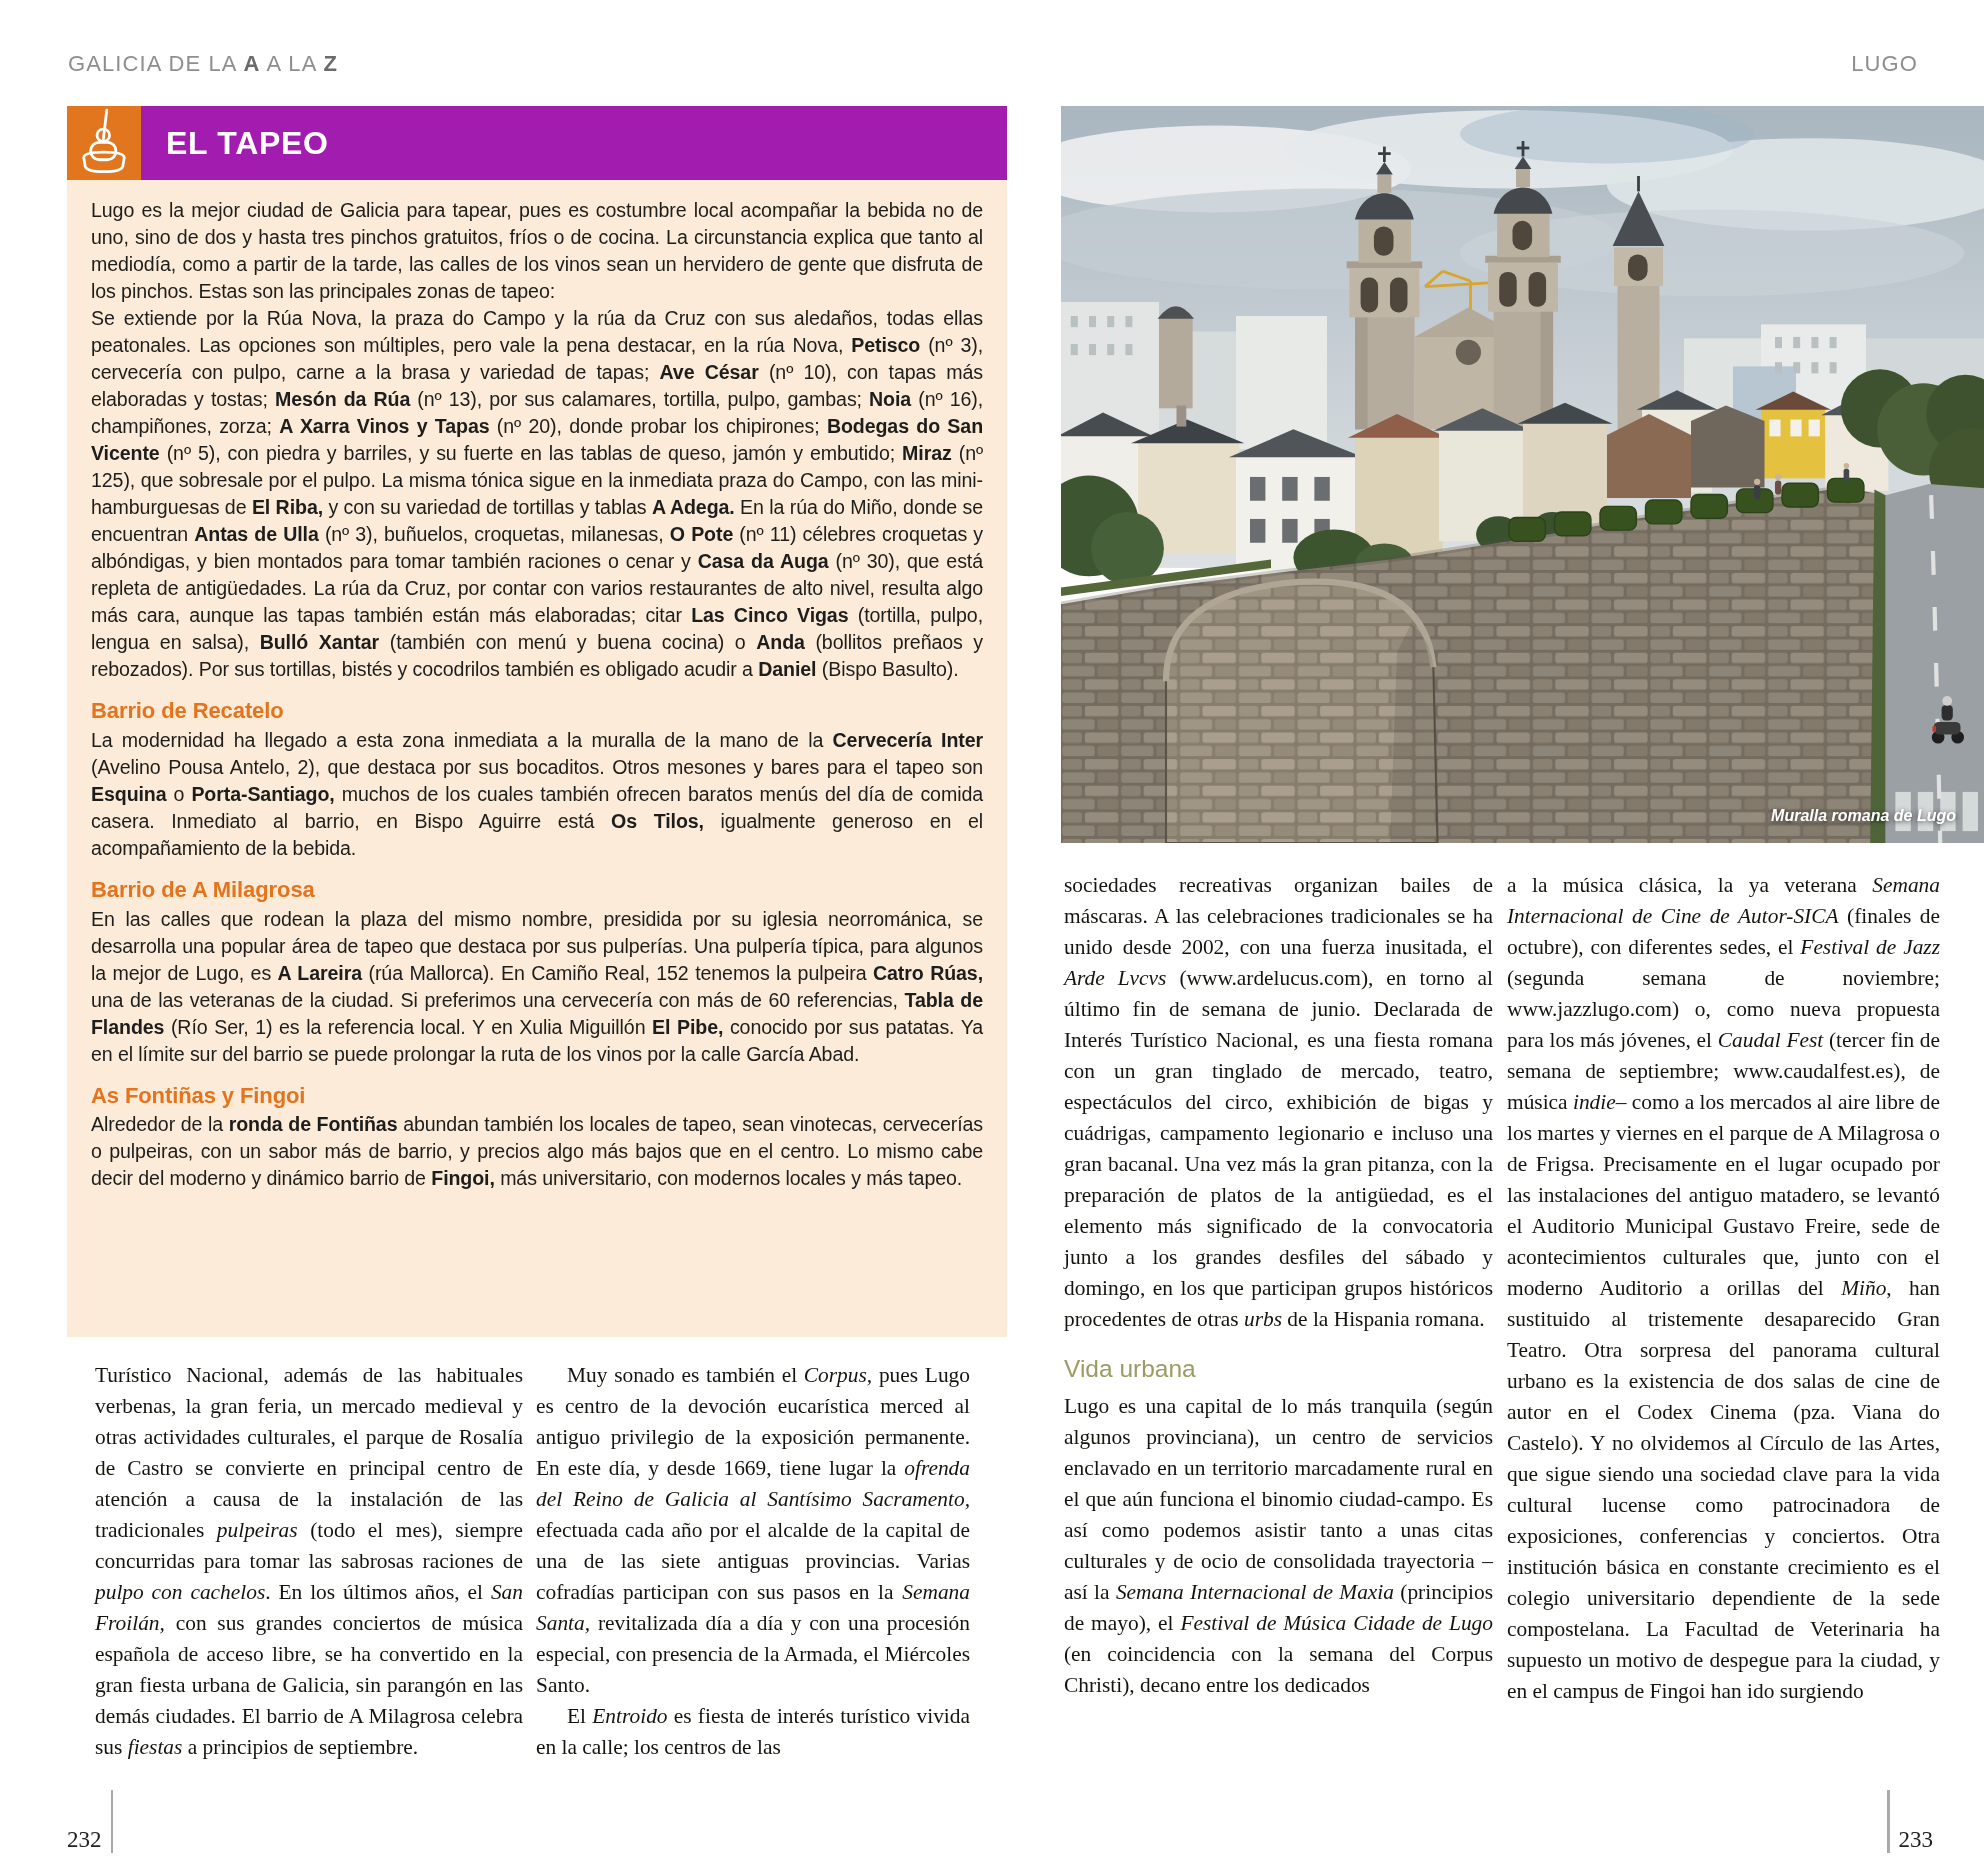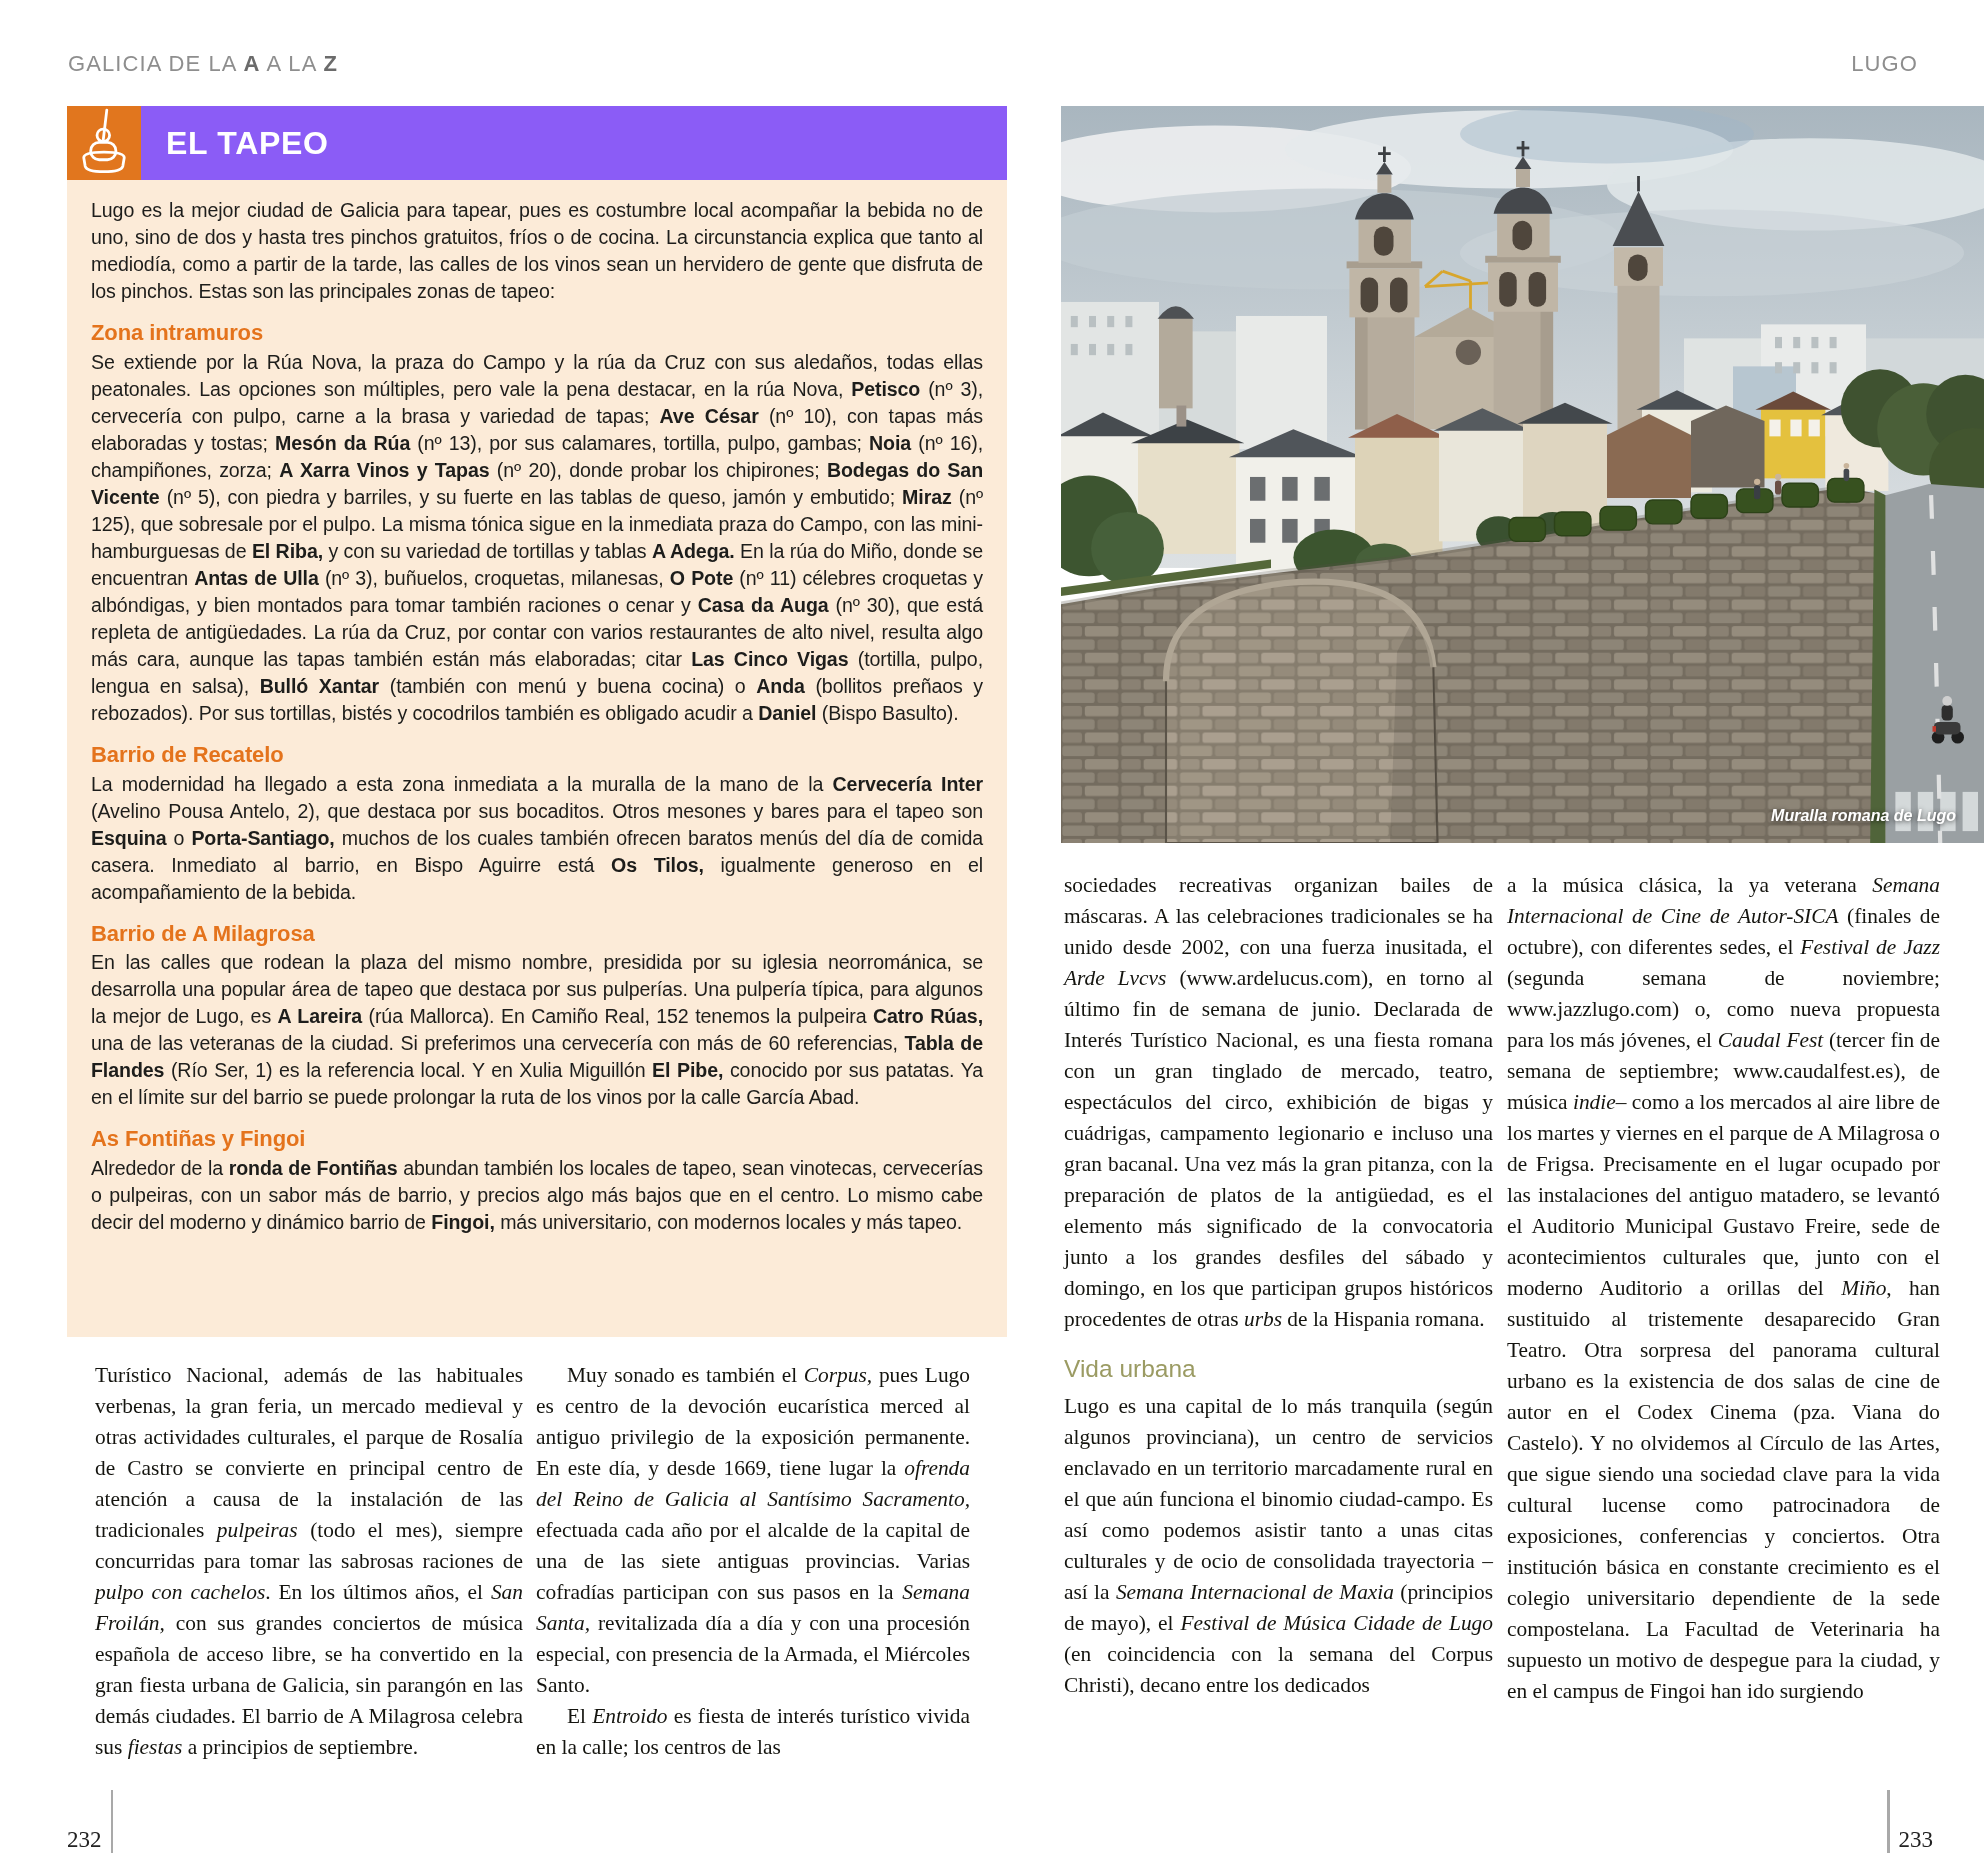--- a/index.html
+++ b/index.html
@@ -8,21 +8,21 @@
 
   
   .hdr{position:absolute;top:51px;font-size:22px;letter-spacing:1.1px;color:#8e8e8e}
   .hdr b{color:#6b6b6b;font-weight:bold}
   .hdr-left{left:68px}
   .hdr-right{right:67px}
 
   
   .tapeo-box{position:absolute;left:67px;top:106px;width:940px;height:1231px;
              background:#fcebd8;overflow:hidden}
-  .tapeo-head{position:absolute;top:0;left:0;right:0;height:74px;background:#8b5cf6;display:flex;align-items:center}
+  .tapeo-head{position:absolute;top:0;left:0;right:0;height:74px;background:#a21caf;display:flex;align-items:center}
   .tapeo-icon{width:74px;height:74px;background:#e1761e;flex:none}
   .tapeo-title{font-size:32px;font-weight:bold;color:#ffffff;letter-spacing:0.7px;padding-left:25px}
   .tapeo-body{position:absolute;top:74px;left:0;right:0;bottom:0;padding:17px 24px 16px 24px;
               font-size:19.6px;line-height:27px;text-align:justify;letter-spacing:-0.1px}
   .box-p{margin:0}
   .box-h{margin:14px 0 2.8px 0;font-size:22px;font-weight:bold;color:#e4731c;text-align:left}
   .ind{text-indent:31px}
 
   
   .photo{position:absolute;left:1061px;top:106px;width:924px;height:737px;margin:0;overflow:hidden}
@@ -66,21 +66,20 @@
             <circle cx="52" cy="42" r="9"></circle>
             <rect x="34" y="52" width="36" height="25" rx="12"></rect>
             <path d="M24 74 Q24 66 53 66 Q82 66 82 74 L80 86 Q78 94 53 94 Q28 94 26 86 Z"></path>
           </g>
         </svg>
       </div>
       <span class="tapeo-title">EL TAPEO</span>
     </div>
     <div class="tapeo-body">
       <p class="box-p">Lugo es la mejor ciudad de Galicia para tapear, pues es costumbre local acompañar la bebida no de uno, sino de dos y hasta tres pinchos gratuitos, fríos o de cocina. La circunstancia explica que tanto al mediodía, como a partir de la tarde, las calles de los vinos sean un hervidero de gente que disfruta de los pinchos. Estas son las principales zonas de tapeo:</p>
-      <h3 class="box-h">Zona intramuros</h3>
       <p class="box-p">Se extiende por la Rúa Nova, la praza do Campo y la rúa da Cruz con sus aledaños, todas ellas peatonales. Las opciones son múltiples, pero vale la pena destacar, en la rúa Nova, <b>Petisco</b> (nº 3), cervecería con pulpo, carne a la brasa y variedad de tapas; <b>Ave César</b> (nº 10), con tapas más elaboradas y tostas; <b>Mesón da Rúa</b> (nº 13), por sus calamares, tortilla, pulpo, gambas; <b>Noia</b> (nº 16), champiñones, zorza; <b>A Xarra Vinos y Tapas</b> (nº 20), donde probar los chipirones; <b>Bodegas do San Vicente</b> (nº 5), con piedra y barriles, y su fuerte en las tablas de queso, jamón y embutido; <b>Miraz</b> (nº 125), que sobresale por el pulpo. La misma tónica sigue en la inmediata praza do Campo, con las mini-hamburguesas de <b>El Riba,</b> y con su variedad de tortillas y tablas <b>A Adega.</b> En la rúa do Miño, donde se encuentran <b>Antas de Ulla</b> (nº 3), buñuelos, croquetas, milanesas, <b>O Pote</b> (nº 11) célebres croquetas y albóndigas, y bien montados para tomar también raciones o cenar y <b>Casa da Auga</b> (nº 30), que está repleta de antigüedades. La rúa da Cruz, por contar con varios restaurantes de alto nivel, resulta algo más cara, aunque las tapas también están más elaboradas; citar <b>Las Cinco Vigas</b> (tortilla, pulpo, lengua en salsa), <b>Bulló Xantar</b> (también con menú y buena cocina) o <b>Anda</b> (bollitos preñaos y rebozados). Por sus tortillas, bistés y cocodrilos también es obligado acudir a <b>Daniel</b> (Bispo Basulto).</p>
       <h3 class="box-h">Barrio de Recatelo</h3>
       <p class="box-p">La modernidad ha llegado a esta zona inmediata a la muralla de la mano de la <b>Cervecería Inter</b> (Avelino Pousa Antelo, 2), que destaca por sus bocaditos. Otros mesones y bares para el tapeo son <b>Esquina</b> o <b>Porta-Santiago,</b> muchos de los cuales también ofrecen baratos menús del día de comida casera. Inmediato al barrio, en Bispo Aguirre está <b>Os Tilos,</b> igualmente generoso en el acompañamiento de la bebida.</p>
       <h3 class="box-h">Barrio de A Milagrosa</h3>
       <p class="box-p">En las calles que rodean la plaza del mismo nombre, presidida por su iglesia neorrománica, se desarrolla una popular área de tapeo que destaca por sus pulperías. Una pulpería típica, para algunos la mejor de Lugo, es <b>A Lareira</b> (rúa Mallorca). En Camiño Real, 152 tenemos la pulpeira <b>Catro Rúas,</b> una de las veteranas de la ciudad. Si preferimos una cervecería con más de 60 referencias, <b>Tabla de Flandes</b> (Río Ser, 1) es la referencia local. Y en Xulia Miguillón <b>El Pibe,</b> conocido por sus patatas. Ya en el límite sur del barrio se puede prolongar la ruta de los vinos por la calle García Abad.</p>
       <h3 class="box-h">As Fontiñas y Fingoi</h3>
       <p class="box-p">Alrededor de la <b>ronda de Fontiñas</b> abundan también los locales de tapeo, sean vinotecas, cervecerías o pulpeiras, con un sabor más de barrio, y precios algo más bajos que en el centro. Lo mismo cabe decir del moderno y dinámico barrio de <b>Fingoi,</b> más universitario, con modernos locales y más tapeo.</p>
     </div>
   </section>
 

